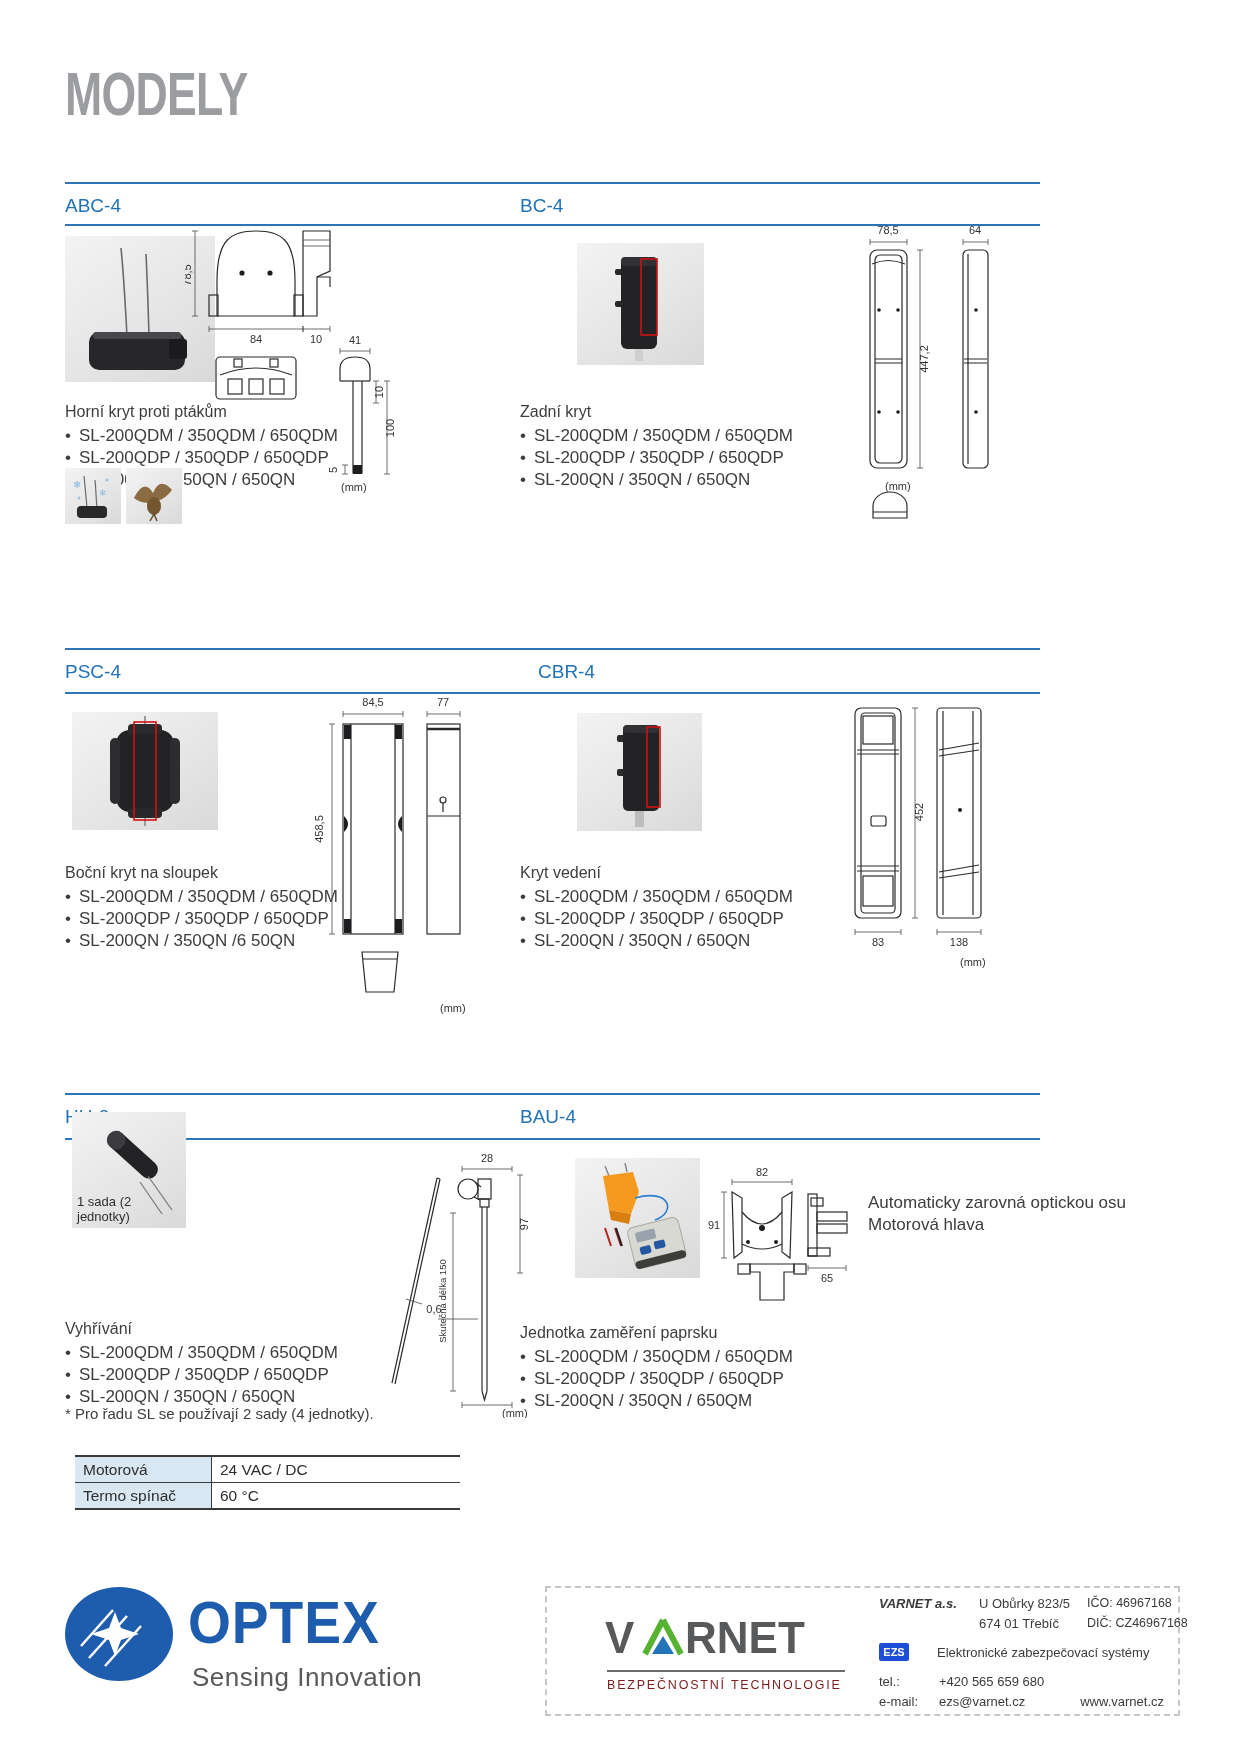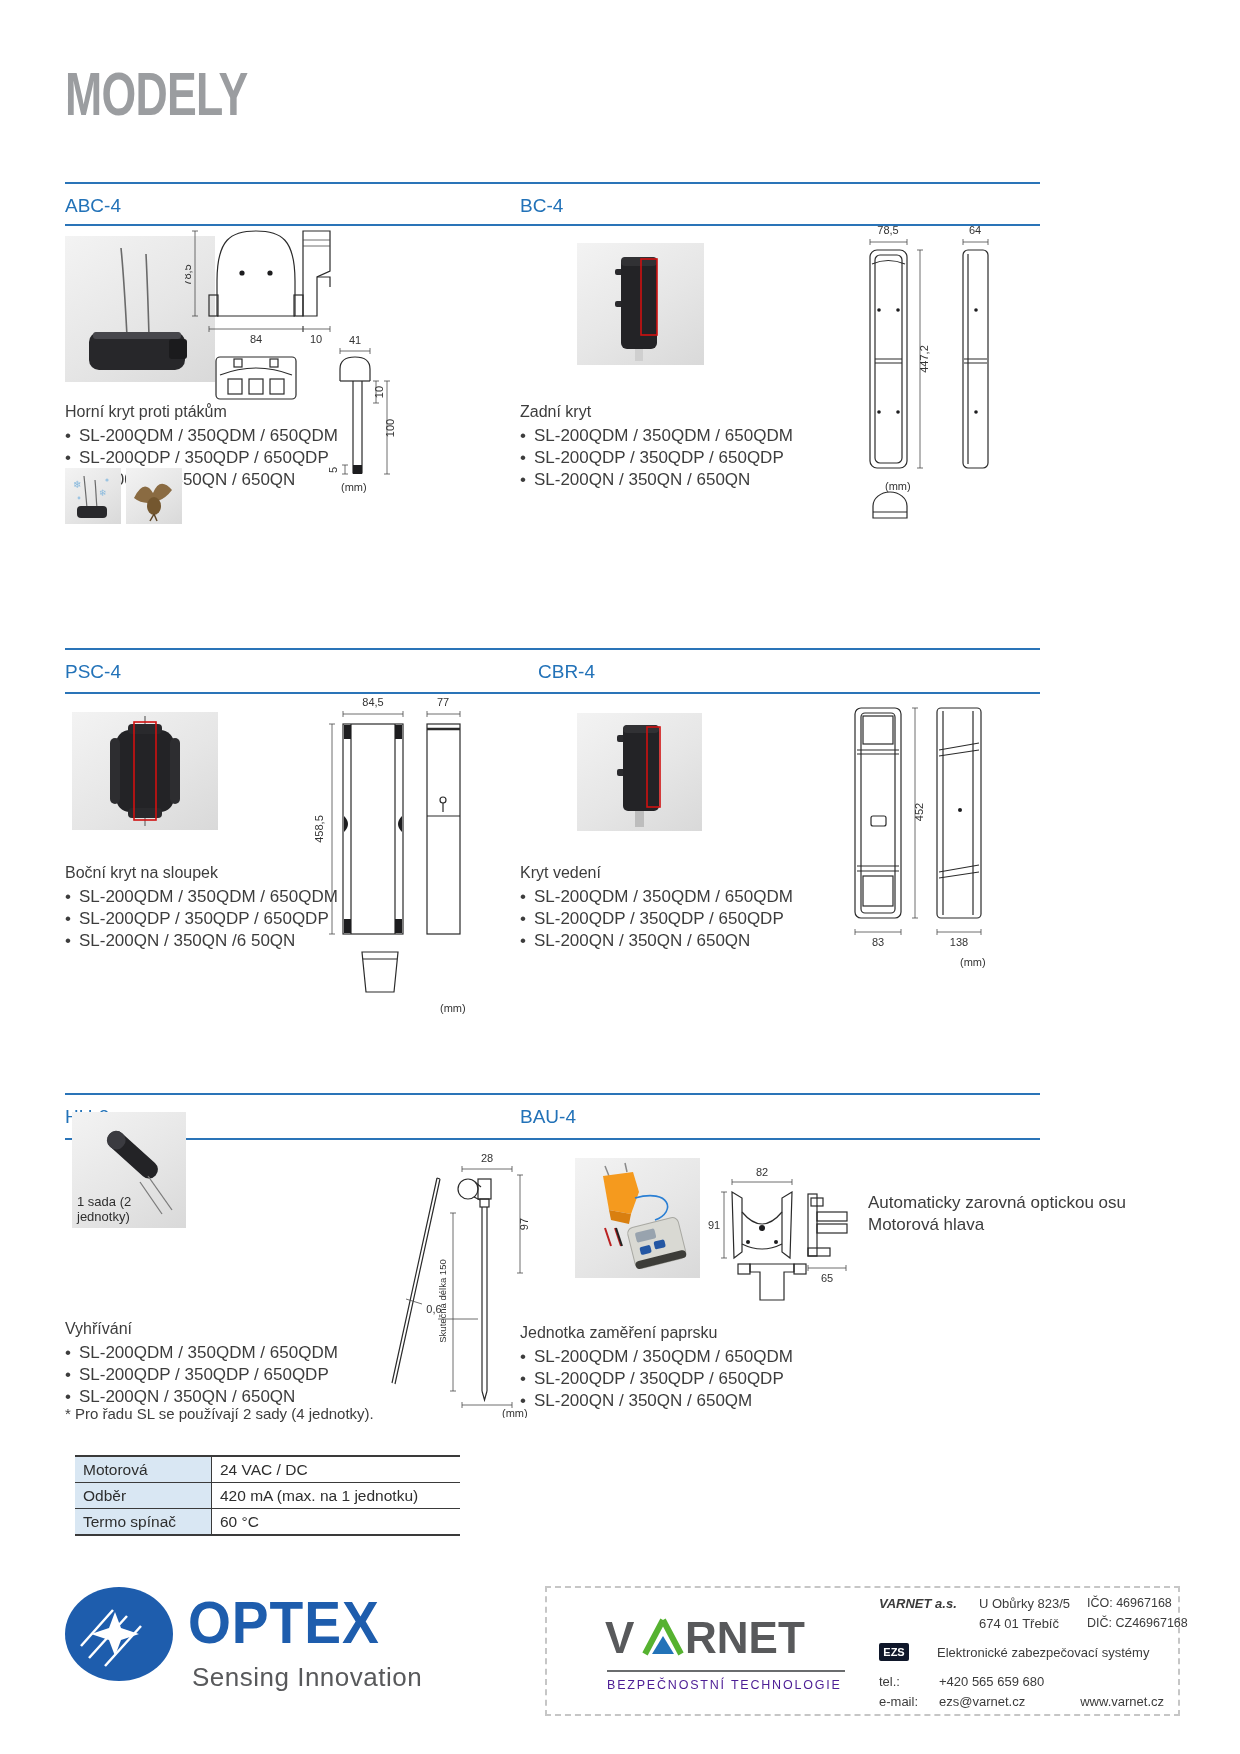--- a/index.html
+++ b/index.html
@@ -51,22 +51,22 @@
   
   .optex-word{position:absolute;font-size:60px;font-weight:bold;color:#1e5dad;
               transform:scaleX(0.92);transform-origin:left top;white-space:nowrap;letter-spacing:1px;}
   .optex-tagline{position:absolute;font-size:26px;color:#58595b;letter-spacing:0.5px;}
   .varnet-box{position:absolute;left:545px;top:1586px;width:635px;height:130px;
               border:2px dashed #c6c6c6;box-sizing:border-box;}
   .vb{position:absolute;font-size:13px;color:#3b3b3b;white-space:nowrap;}
   .vb-bold{font-weight:normal;margin-left:20px;}
   .vb-italic{font-style:italic;font-weight:bold;}
   .varnet-rule{position:absolute;background:#6a6c6e;height:2px;}
-  .varnet-sub{position:absolute;font-size:12.5px;color:#4c1d95;letter-spacing:1.8px;white-space:nowrap;}
-  .ezs-badge{position:absolute;width:30px;height:18px;background:#0f172a;color:#fff;
+  .varnet-sub{position:absolute;font-size:12.5px;color:#7f1d1d;letter-spacing:1.8px;white-space:nowrap;}
+  .ezs-badge{position:absolute;width:30px;height:18px;background:#1d4ed8;color:#fff;
              font-size:11px;font-weight:bold;text-align:center;line-height:18px;border-radius:2px;}
 </style>
 </head>
 <body>
 
 <div class="page">
 
   <div class="abs page-title" style="left:65px;top:58px;">MODELY</div>
 
   <div class="header-row" style="top:182px;height:44px;">
@@ -360,24 +360,20 @@
       <li>SL-200QN / 350QN / 650QN</li>
     </ul>
   </div>
   <div class="note" style="left:65px;top:1405px;">* Pro řadu SL se používají 2 sady (4 jednotky).</div>
 
   <table class="spec-table" style="left:75px;top:1455px;">
     <tbody>
         <tr>
       <td class="lbl">Motorová</td>
       <td>24 VAC / DC</td>
-    </tr>
-    <tr>
-      <td class="lbl">Odběr</td>
-      <td>420 mA (max. na 1 jednotku)</td>
     </tr>
     <tr>
       <td class="lbl">Termo spínač</td>
       <td>60 °C</td>
     </tr>
   </tbody>
     </table>
 
   <div class="photo" style="left:575px;top:1158px;width:125px;height:120px;">
     <svg width="125" height="120" viewBox="0 0 125 120">

